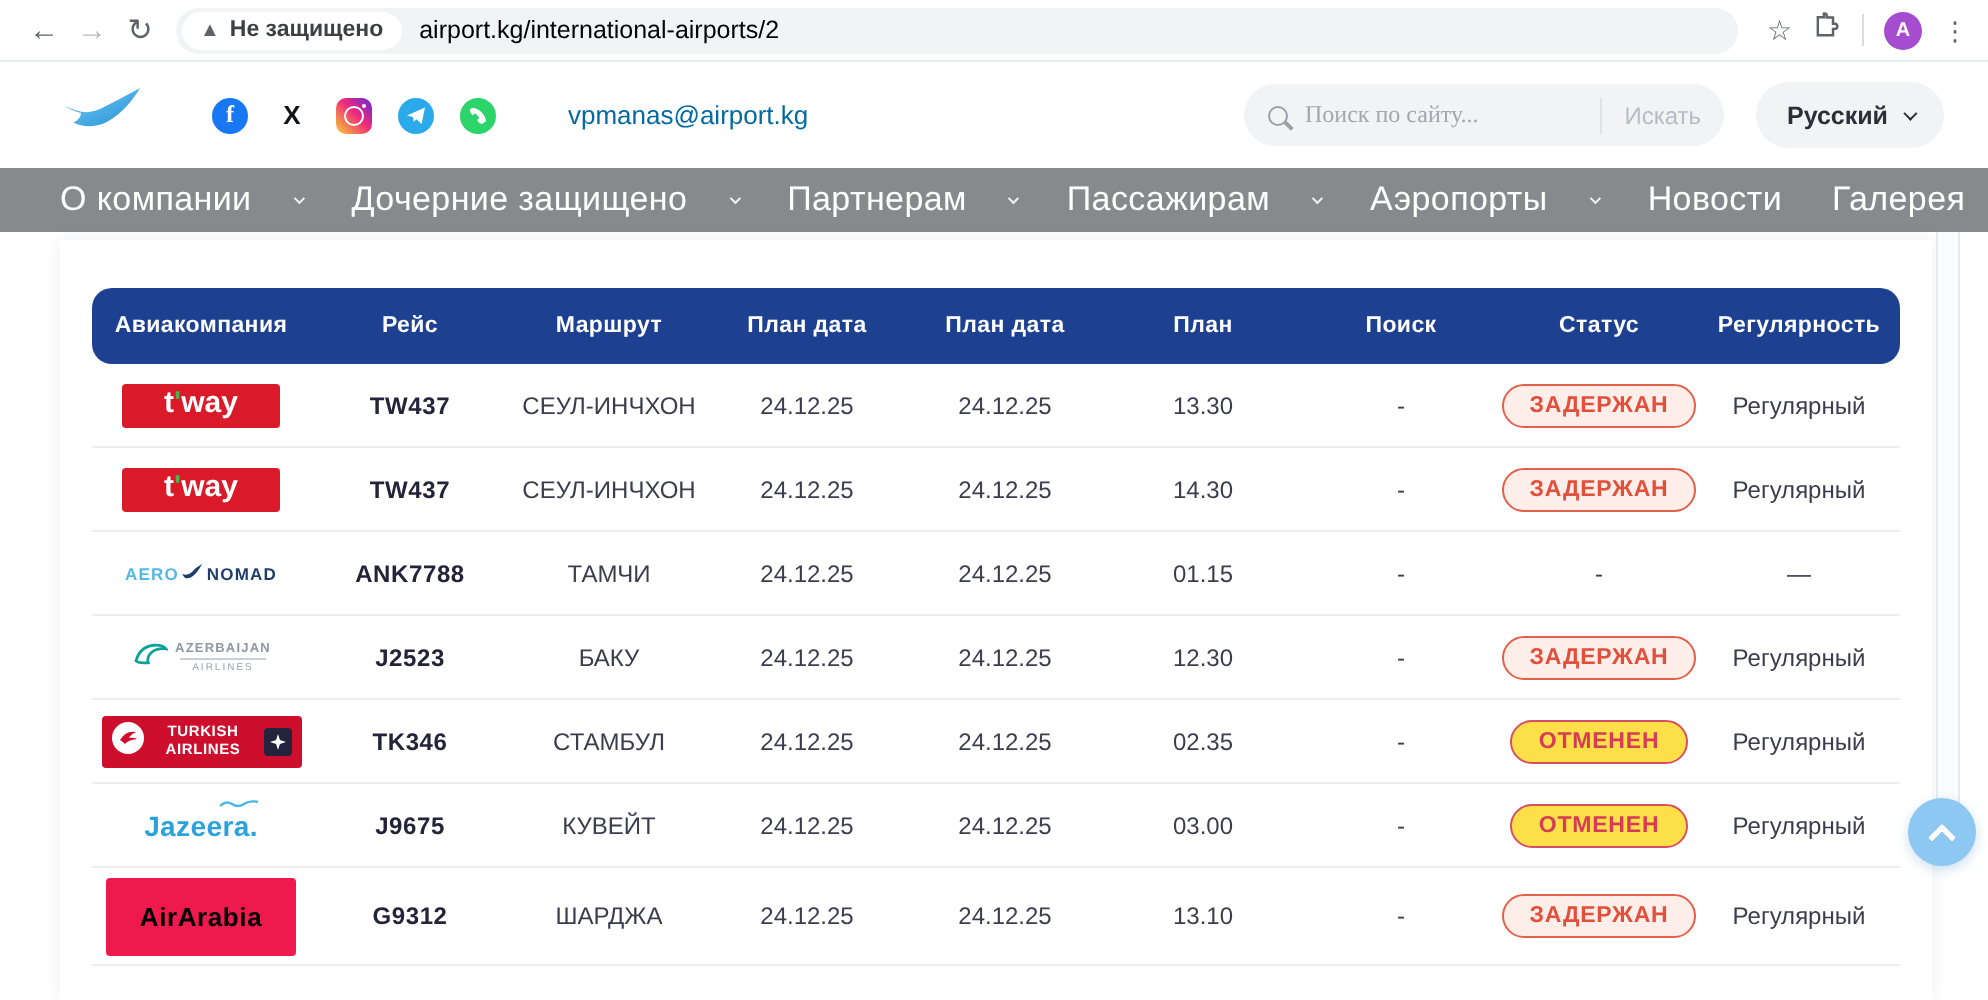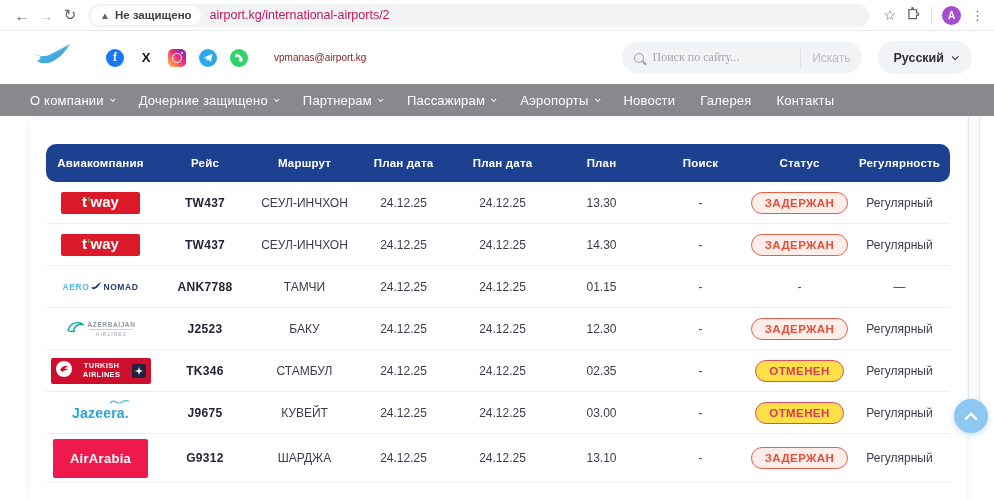--- a/index.html
+++ b/index.html
@@ -9,61 +9,61 @@
   
   .chrome { height:31px; display:flex; align-items:center; padding:0 10px;
     background:#fff; border-bottom:1px solid #e9ecef; }
   .nav-ic { width:24px; text-align:center; color:#5f6368; font-size:15px; cursor:pointer; }
   .nav-ic.dis { color:#b6b9bd; }
   .omnibox { flex:1; height:23px; background:#f1f3f4; border-radius:12px; margin:0 14px 0 6px;
     display:flex; align-items:center; padding:0 10px 0 3px; }
   .sec-chip { background:#fff; border-radius:10px; height:19px; display:flex; align-items:center;
     gap:5px; padding:0 9px; font-size:11.5px; font-weight:700; color:#3c4043; }
   .warn { font-size:10px; color:#5f6368; }
-  .url { margin-left:9px; font-size:12.5px; color:#be185d; }
+  .url { margin-left:9px; font-size:12.5px; color:#000000; }
   .chrome-right { display:flex; align-items:center; gap:10px; }
   .star { font-size:14px; color:#5f6368; }
   .vline { width:1px; height:16px; background:#dadce0; }
   .avatar { width:19px; height:19px; border-radius:50%; background:#a64ccf; color:#fff;
     font-size:10px; font-weight:700; display:flex; align-items:center; justify-content:center; }
   .dots { color:#5f6368; font-size:13px; letter-spacing:0; }
 
   
   .site-header { height:53px; display:flex; align-items:center; padding:0 22px 0 30px; background:#fff; }
   .socials { display:flex; align-items:center; gap:13px; margin-left:34px; }
   .sc { width:18px; height:18px; border-radius:50%; display:flex; align-items:center;
     justify-content:center; cursor:pointer; }
   .sc.fb { background:#1877f2; color:#fff; font-size:12px; font-weight:700; font-family:"Liberation Serif",serif; }
   .sc.xx { background:transparent; color:#0f1419; font-weight:800; font-size:13px; }
   .sc.ig { border-radius:5px; background:linear-gradient(45deg,#f9ce34,#ee2a7b 55%,#6228d7); position:relative; }
   .sc.ig::before { content:''; position:absolute; inset:4px; border:1.6px solid #fff; border-radius:50%; }
   .sc.ig::after { content:''; position:absolute; top:3px; right:3px; width:2px; height:2px; background:#fff; border-radius:50%; }
   .sc.tg { background:#2aa9eb; }
   .sc.wa { background:#2cd46a; }
-  .email { margin-left:26px; font-size:10px; color:#7f1d1d; }
+  .email { margin-left:36px; font-size:13px; color:#0369a1; }
   .spacer { flex:1; }
   .search-pill { width:240px; height:31px; border-radius:16px; background:#f1f3f5;
     display:flex; align-items:center; padding:0 12px; }
   .mag { width:10px; height:10px; border:1.6px solid #9aa0a6; border-radius:50%; position:relative; flex:none; }
   .mag::after { content:''; position:absolute; width:5px; height:1.6px; background:#9aa0a6;
     transform:rotate(45deg); right:-4px; bottom:-2px; }
   .search-pill input { flex:1; min-width:0; border:none; outline:none; background:transparent;
     font-size:12px; color:#43474c; margin:0 8px; font-family:Liberation Serif, serif; }
   .search-pill input::placeholder { color:#a2a8ae; }
   .search-div { width:1px; height:18px; background:#dfe2e6; }
   .search-btn { border:none; background:transparent; color:#b7bdc4; font-size:12px; padding-left:11px;
     cursor:pointer; font-family:"Liberation Sans",sans-serif; }
   .lang-pill { height:33px; border-radius:17px; background:#f1f3f5; display:flex; align-items:center;
     gap:8px; padding:0 15px; margin-left:16px; font-size:12.5px; font-weight:600; color:#2b2f38; cursor:pointer; }
   .chev { display:inline-block; width:5px; height:5px; border-right:1.6px solid currentColor;
     border-bottom:1.6px solid currentColor; transform:rotate(45deg) translateY(-1px); }
 
   
   .mainnav { height:32px; background:#87898c; display:flex; align-items:center; padding:0 30px; gap:25px; }
-  .mn-item { display:flex; align-items:center; gap:6px; color:#fff; font-size:13px;
+  .mn-item { display:flex; align-items:center; gap:21px; color:#fff; font-size:17px;
     letter-spacing:.2px; cursor:pointer; white-space:nowrap; }
   .mn-item .chev { width:4px; height:4px; border-width:1.3px; opacity:.9; }
 
   
   .content { position:relative; height:300px; background:#fff;padding-left:32px; }
   .card { position:absolute; left:30px; top:4px; width:936px; height:380px; background:#fff;
     box-shadow:0 0 9px rgba(30,40,90,.07); padding:24px 16px 0; }
   .thead { height:38px; border-radius:10px; background:#1d4190; display:grid; align-items:center;
     grid-template-columns:109px 100px 99px 99px 99px 99px 99px 99px 1fr; }
   .thead span { text-align:center; color:#fff; font-size:11.5px; font-weight:600; letter-spacing:.2px; }
@@ -92,21 +92,21 @@
   .lg-az .z2 { font-size:5px; letter-spacing:1px; color:#9aa2ac; border-top:1px solid #c9cfd6;
     padding:1px 6px 0; margin-top:1px; }
   .lg-turkish { background:#ce0e2d; border-radius:2px; height:26px; width:100px;
     display:flex; align-items:center; padding:0 5px; gap:4px; }
   .lg-turkish .tt { display:flex; flex-direction:column; color:#fff; font-size:7.5px;
     font-weight:800; line-height:1.15; letter-spacing:.3px; flex:1; }
   .lg-turkish .emb { width:14px; height:14px; background:#23233d; border-radius:2px;
     display:flex; align-items:center; justify-content:center; }
   .lg-jaz { position:relative; font-weight:800; font-size:14px; color:#2aa3dd; letter-spacing:.2px; }
   .lg-jaz svg { position:absolute; top:-6px; right:-2px; }
-  .lg-arabia { background:#ee1a4d; color:#ffffff; font-weight:700; font-size:13px;
+  .lg-arabia { background:#ee1a4d; color:#000000; font-weight:700; font-size:13px;
     padding:12px 17px; border-radius:2px; letter-spacing:.3px; }
 
   
   .scrollbar { position:absolute; right:14px; top:0; bottom:0; width:12px; background:#fafbfc;
     border-left:1px solid #e8e8e8; border-right:1px solid #e8e8e8; z-index:4; }
   .scroll-top { position:absolute; left:954px; top:283px; width:34px; height:34px; border-radius:50%;
     background:#8cc8f2; display:flex; align-items:center; justify-content:center; z-index:6;
     cursor:pointer; box-shadow:0 2px 6px rgba(60,130,190,.25); }
   .up { width:10px; height:10px; border-top:3px solid #fff; border-left:3px solid #fff;
     border-radius:1px; transform:rotate(45deg) translate(2px,2px); }

